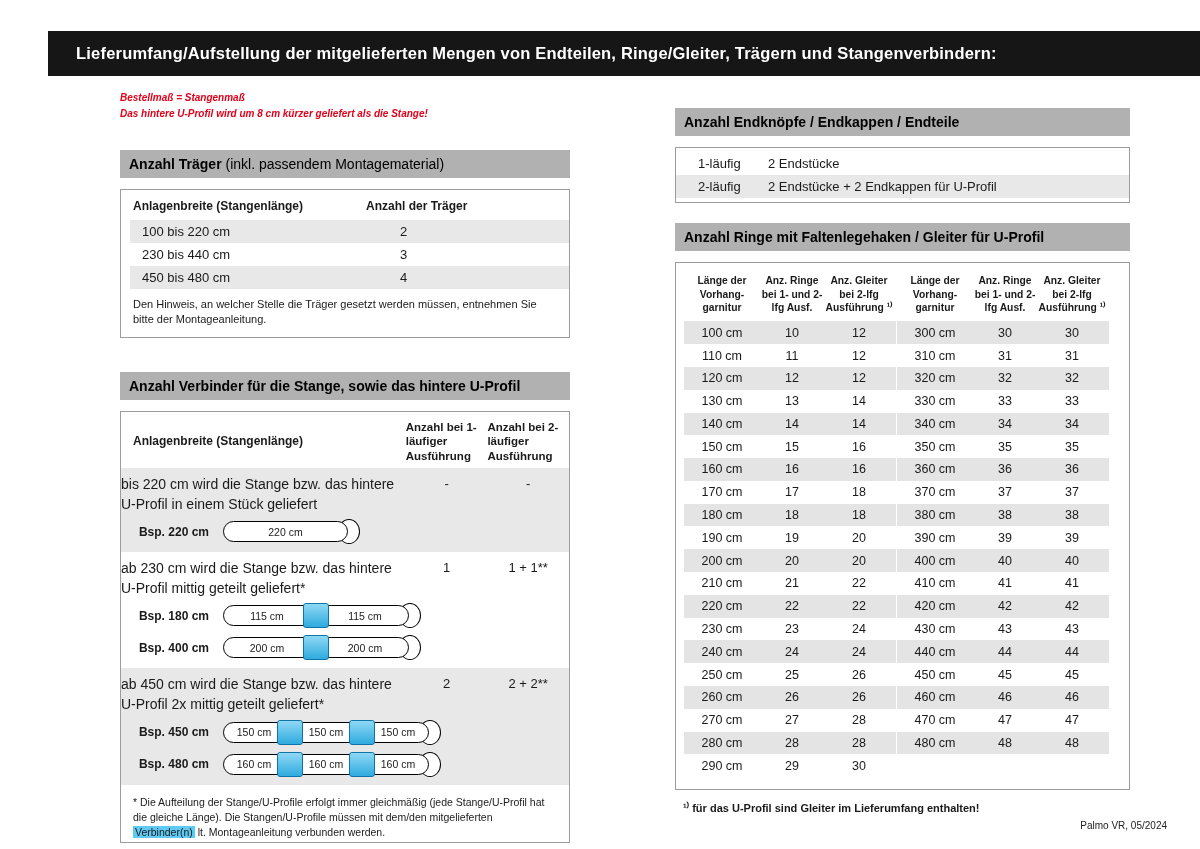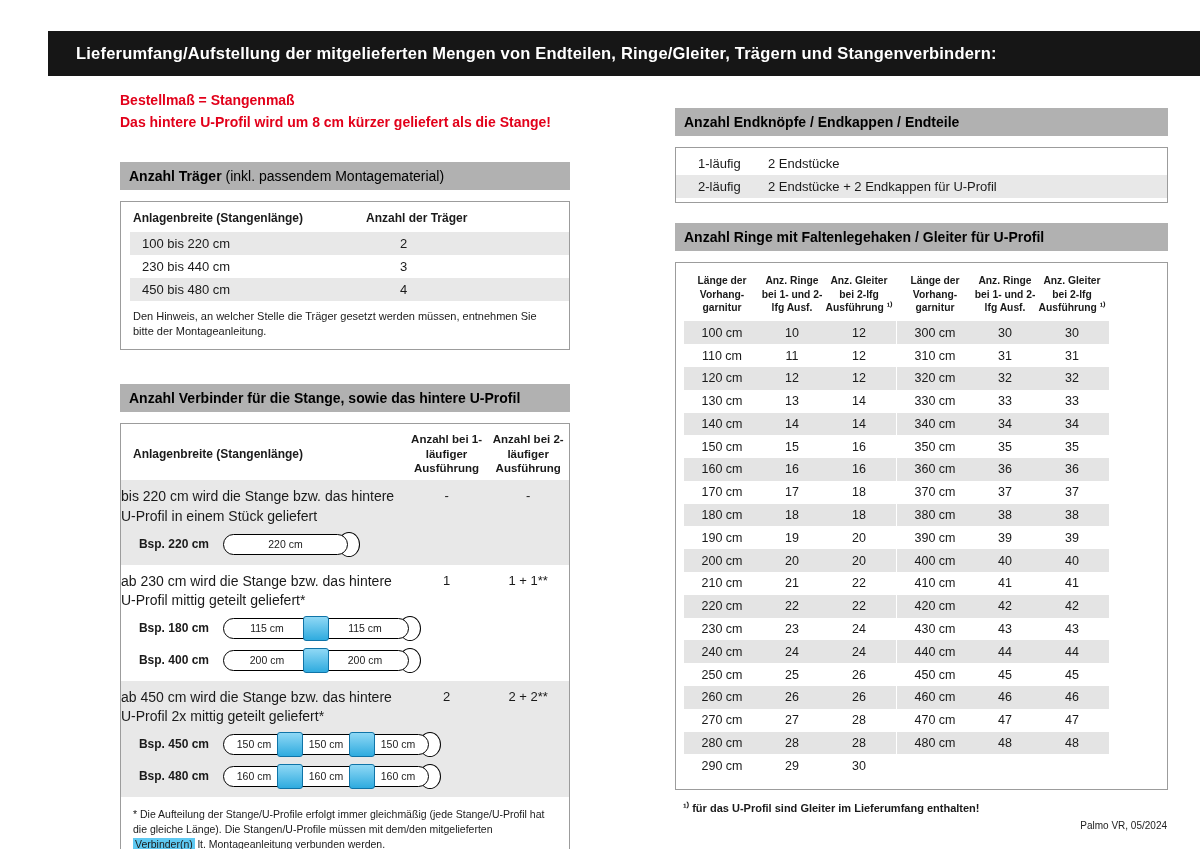--- a/index.html
+++ b/index.html
@@ -5,23 +5,23 @@
   * { box-sizing: border-box; }
   html,body { margin:0; padding:0; background:#ffffff; }
   body { font-family:"Liberation Sans", sans-serif; color:#1a1a1a; }
   .page { position:relative; width:1200px; height:849px; background:#fff; overflow:hidden; }
 
   .titlebar { position:absolute; left:48px; top:31px; width:1152px; height:45px;
     background:#161616; color:#fff; font-size:16.5px; font-weight:bold;
     display:flex; align-items:center; padding:0 28px; letter-spacing:.2px; }
 
   .col-left  { position:absolute; left:120px; top:90px;  width:450px; }
-  .col-right { position:absolute; left:675px; top:108px; width:493px; }
-
-  .red-note { color:#e2001a; font-weight:bold; font-size:14px; line-height:1.55; }
+  .col-right { position:absolute; left:675px; top:108px; width:455px; }
+
+  .red-note { color:#e2001a; font-weight:bold; font-size:10px; line-height:1.55;font-style:italic; }
 
   .bar { background:#b1b1b1; color:#000; font-size:14px; font-weight:bold;
          padding:6px 9px; line-height:1.15; }
   .bar .light { font-weight:normal; }
   .bar-t  { margin-top:29px; }
   .bar-v  { margin-top:34px; }
   .bar-r  { margin-top:20px; }
 
   .box { border:1px solid #9c9c9c; background:#fff; margin-top:11px; }
 
@@ -30,21 +30,21 @@
   .tr-c1 { width:245px; padding-left:12px; }
   .tr-c2 { flex:1; }
   .t-row { display:flex; font-size:13px; height:23px; align-items:center;margin-left:9px; }
   .t-rows .t-row:nth-of-type(odd) { background:#e8e8e8; }
   .t-row .tr-c2 { padding-left:25px; }
   .note { font-size:11px; line-height:1.35; padding:8px 12px 10px; }
 
   
   .vb-head { display:flex; align-items:center; padding:8px 0 5px; min-height:52px; }
   .vb-c1 { width:286px; padding-left:12px; font-size:12px; font-weight:bold; }
-  .vb-cv { width:82px; text-align:center; font-size:11.5px; font-weight:bold; line-height:1.25; }
+  .vb-cv { width:82px; text-align:left; font-size:11.5px; font-weight:bold; line-height:1.25; }
   .group { padding:7px 0 6px; }
   .group.shade { background:#e8e8e8; }
   .g-top { display:flex; }
   .g-text { width:286px; font-size:14px; line-height:1.4; }
   .g-v { width:82px; text-align:center; font-size:13px; padding-top:1px; }
   .ex-row { display:flex; align-items:center; height:29px; margin-top:3px; }
   .ex-label { width:102px; text-align:right; font-size:12px; font-weight:bold; padding-right:14px; flex:none; }
   .rod { display:flex; align-items:center; }
   .seg { height:21px; border:1.5px solid #000; background:#fff; display:flex;
          align-items:center; justify-content:center; font-size:10.5px; z-index:2; }

